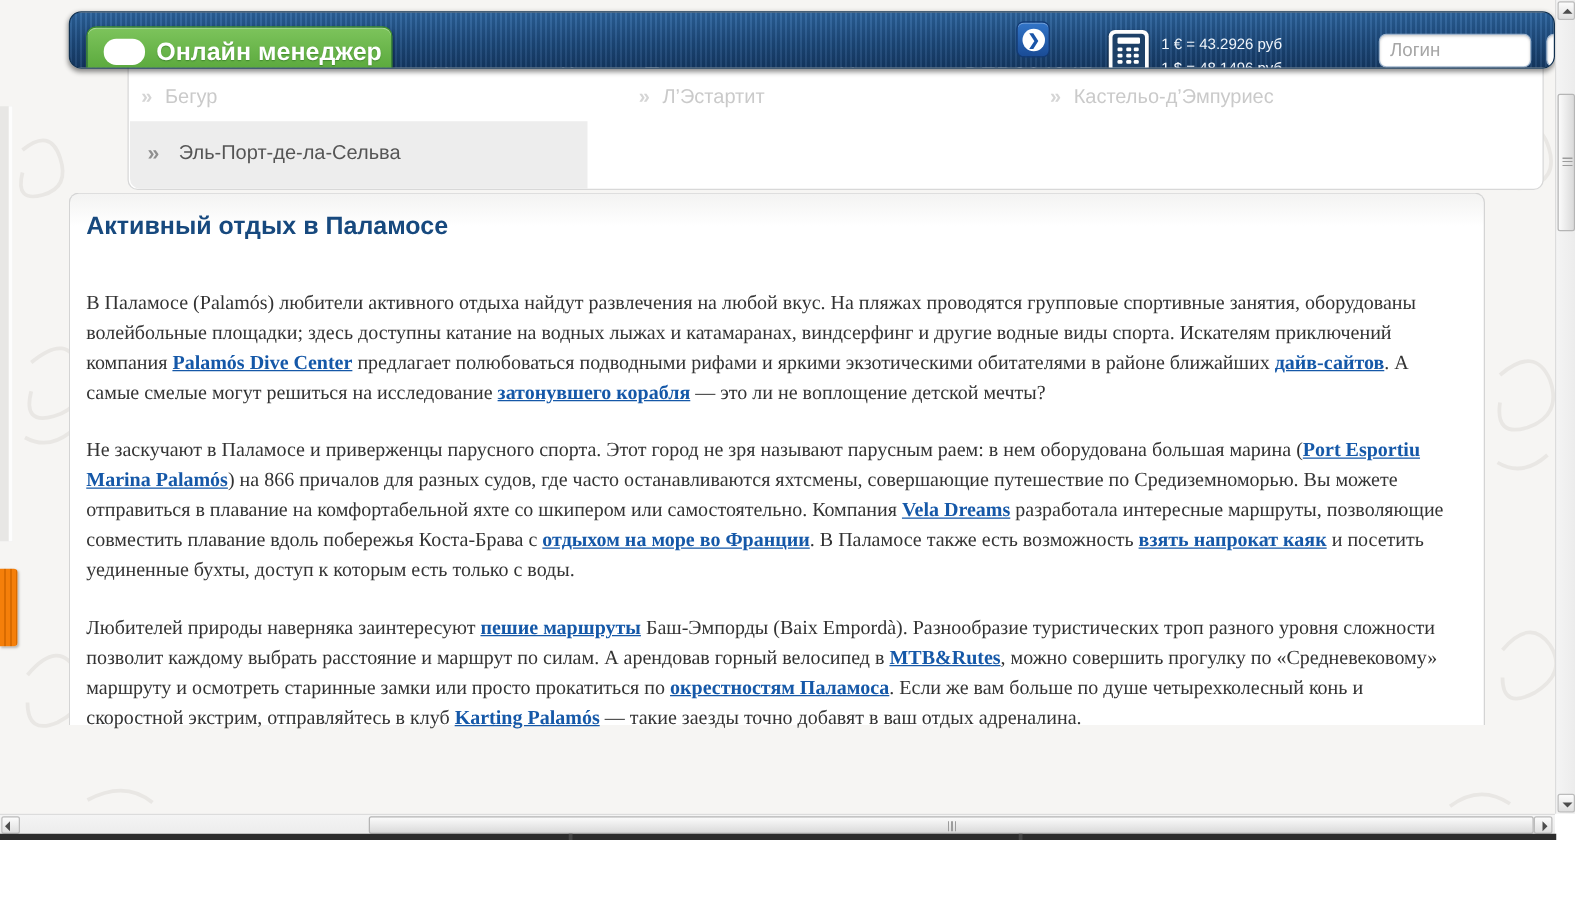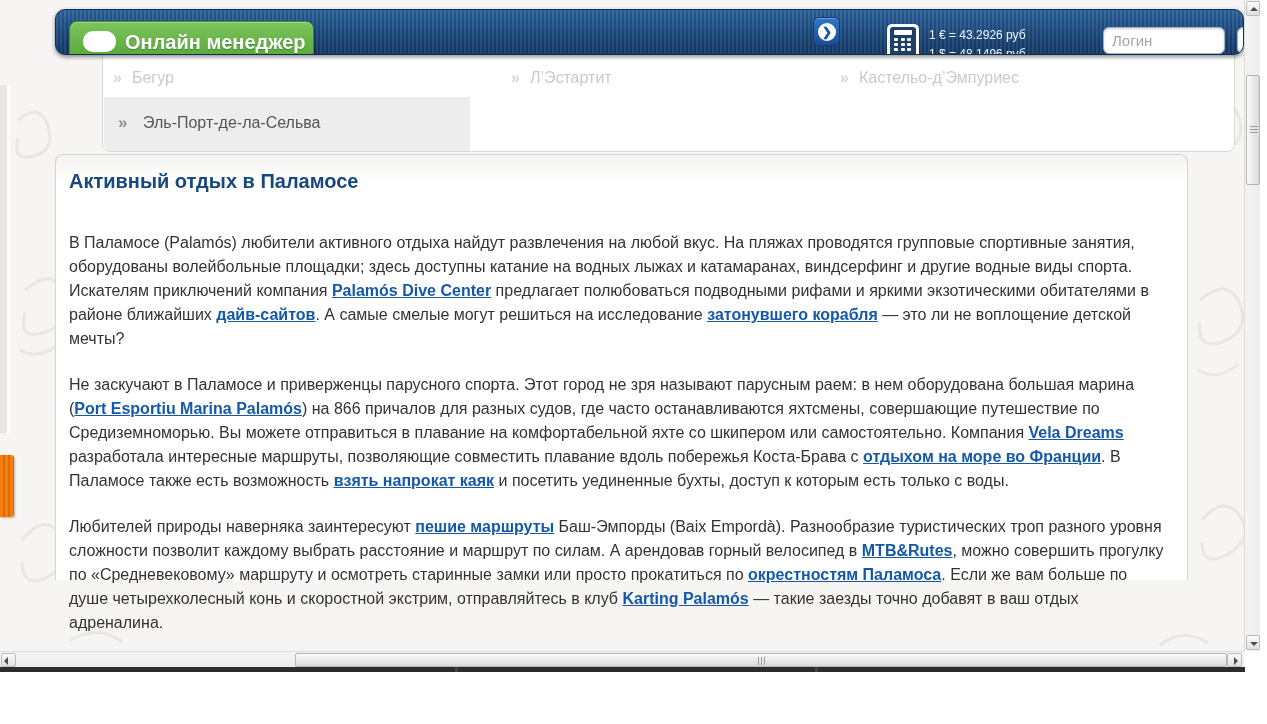--- a/index.html
+++ b/index.html
@@ -27,21 +27,21 @@
   .link-cell { position:absolute; left:1px; top:66px; width:366px; height:54px; background:#ededed; border-radius:0 0 0 8px; }
   .link-cell .chev { position:absolute; left:14px; top:16px; color:#8f8f8f; font-weight:bold; font-size:17px; }
   .link-cell .lbl { position:absolute; left:39px; top:17px; font-size:16px; color:#555; white-space:nowrap; }
 
   
   .article-box { position:absolute; left:55px; top:154px; width:1133px; height:426px; background:#fff;
     border:1px solid #d4d4d4; border-bottom:none; border-radius:8px 8px 0 0;
     background-image:linear-gradient(#f3f3f2, #ffffff 26px); }
   .article-title { position:absolute; left:13px; top:15px; font-size:20px; font-weight:bold; color:#17497e; }
   .article-body { position:absolute; left:13px; top:76px; width:1096px; font-size:16px; line-height:24px; color:#333; }
-  .article-body p { margin-bottom:22px; }
+  .article-body p { margin-bottom:22px;font-family:Liberation Serif, serif; }
   .body-link { color:#1558a8; font-weight:bold; text-decoration:underline; cursor:pointer; }
 
   
   .topbar { position:absolute; left:55px; top:9px; width:1189px; height:46px; border-radius:10px; overflow:hidden;
     background:repeating-linear-gradient(90deg, rgba(255,255,255,.055) 0 2px, rgba(0,0,0,.10) 2px 4px),
                linear-gradient(#2d65a0, #1d4b7e 55%, #153a66);
     border:1px solid #10304f; box-shadow:0 2px 4px rgba(0,0,0,.45); }
 
   .green-btn { position:absolute; left:13px; top:11px; width:245px; height:42px; border-radius:8px;
     background:linear-gradient(#7dc45c, #54a437); border:1px solid #3f8f28;

